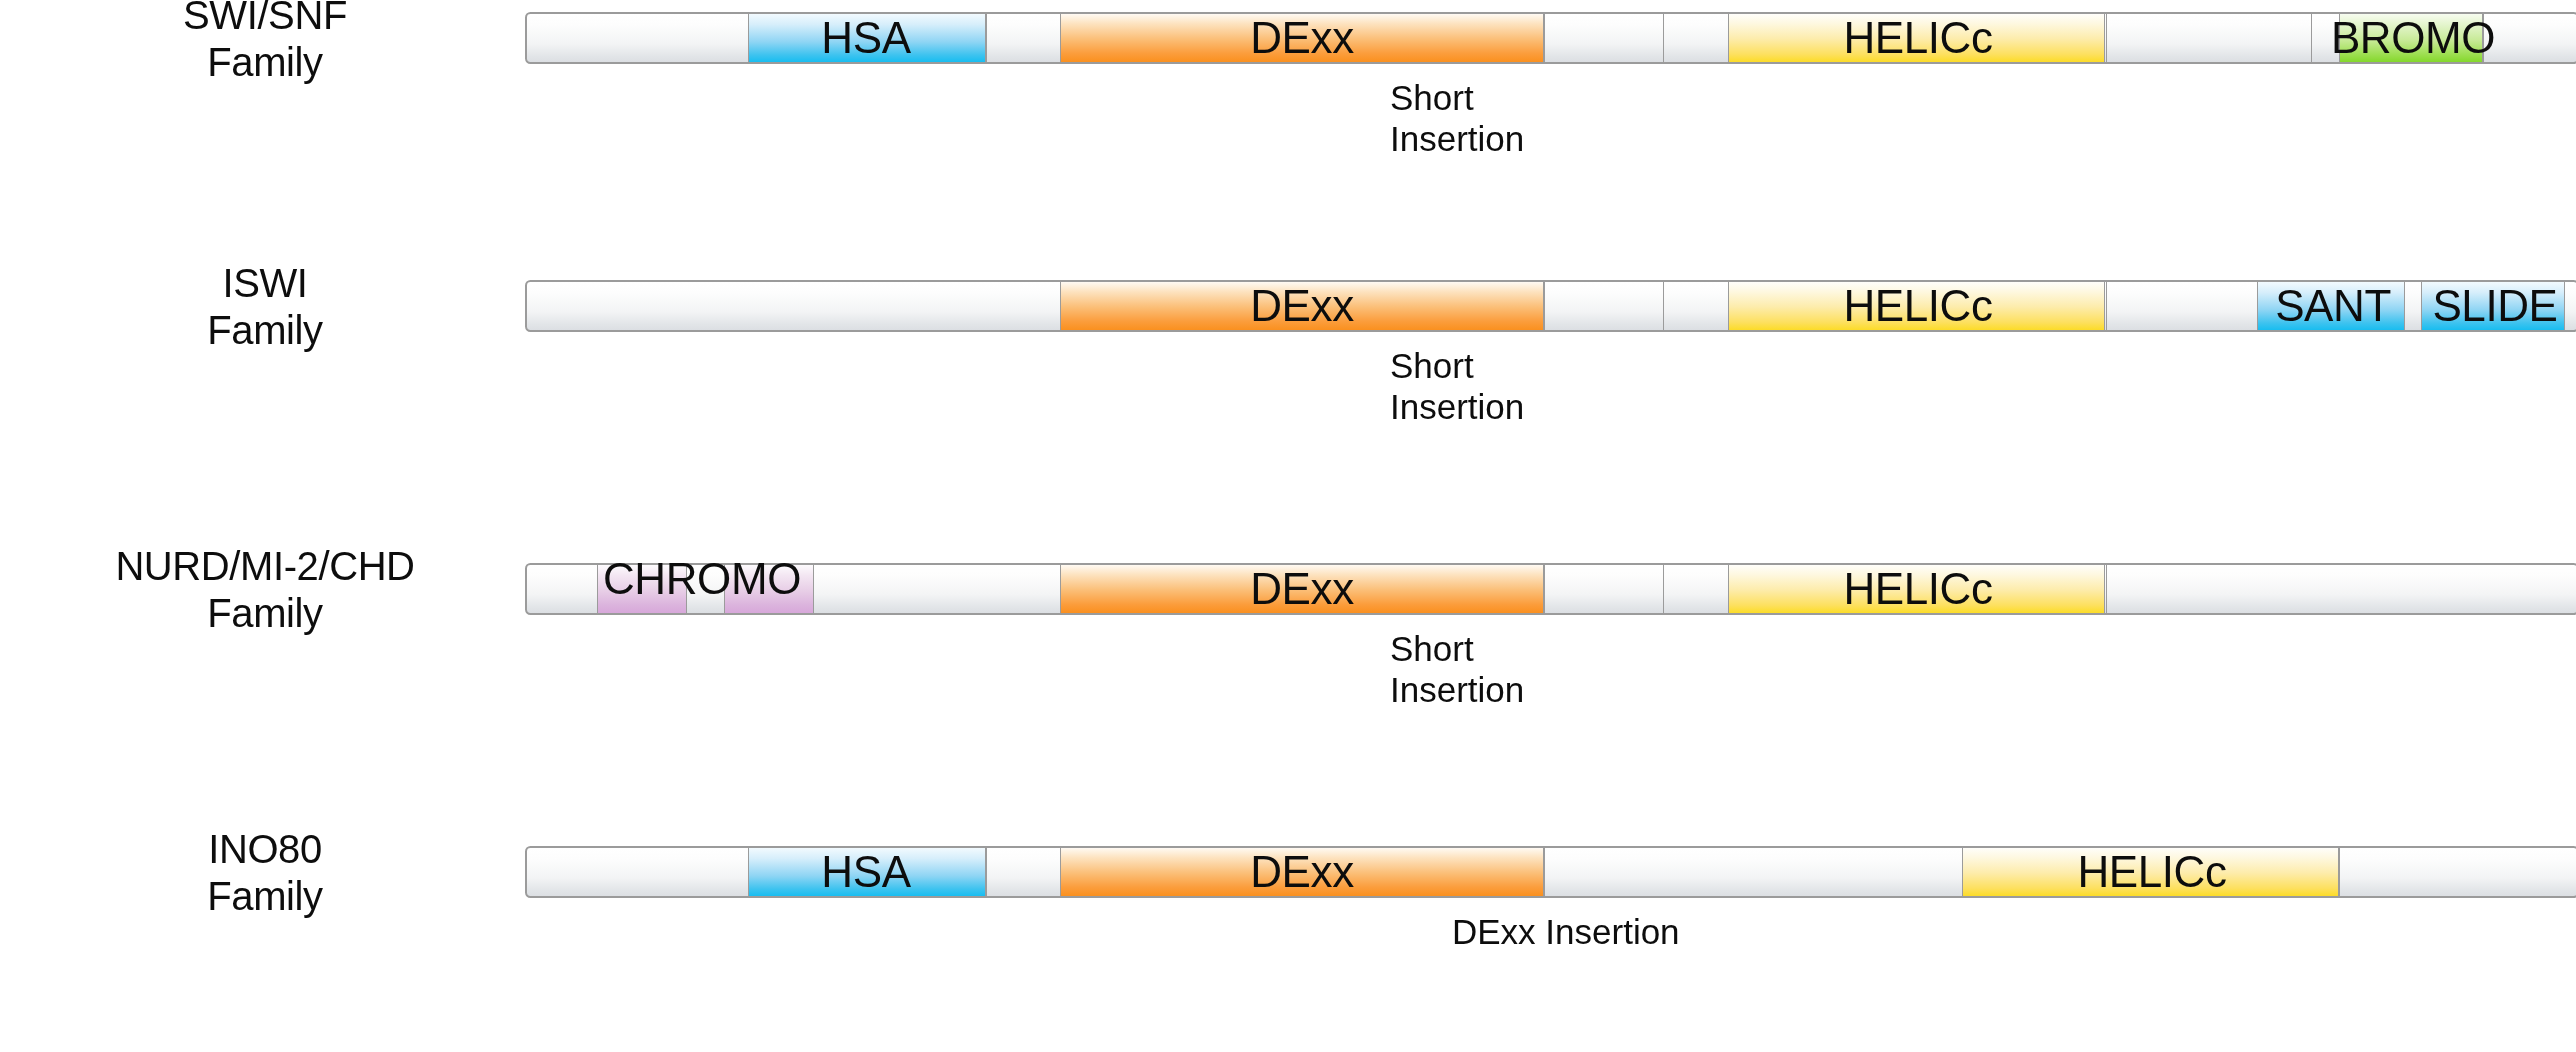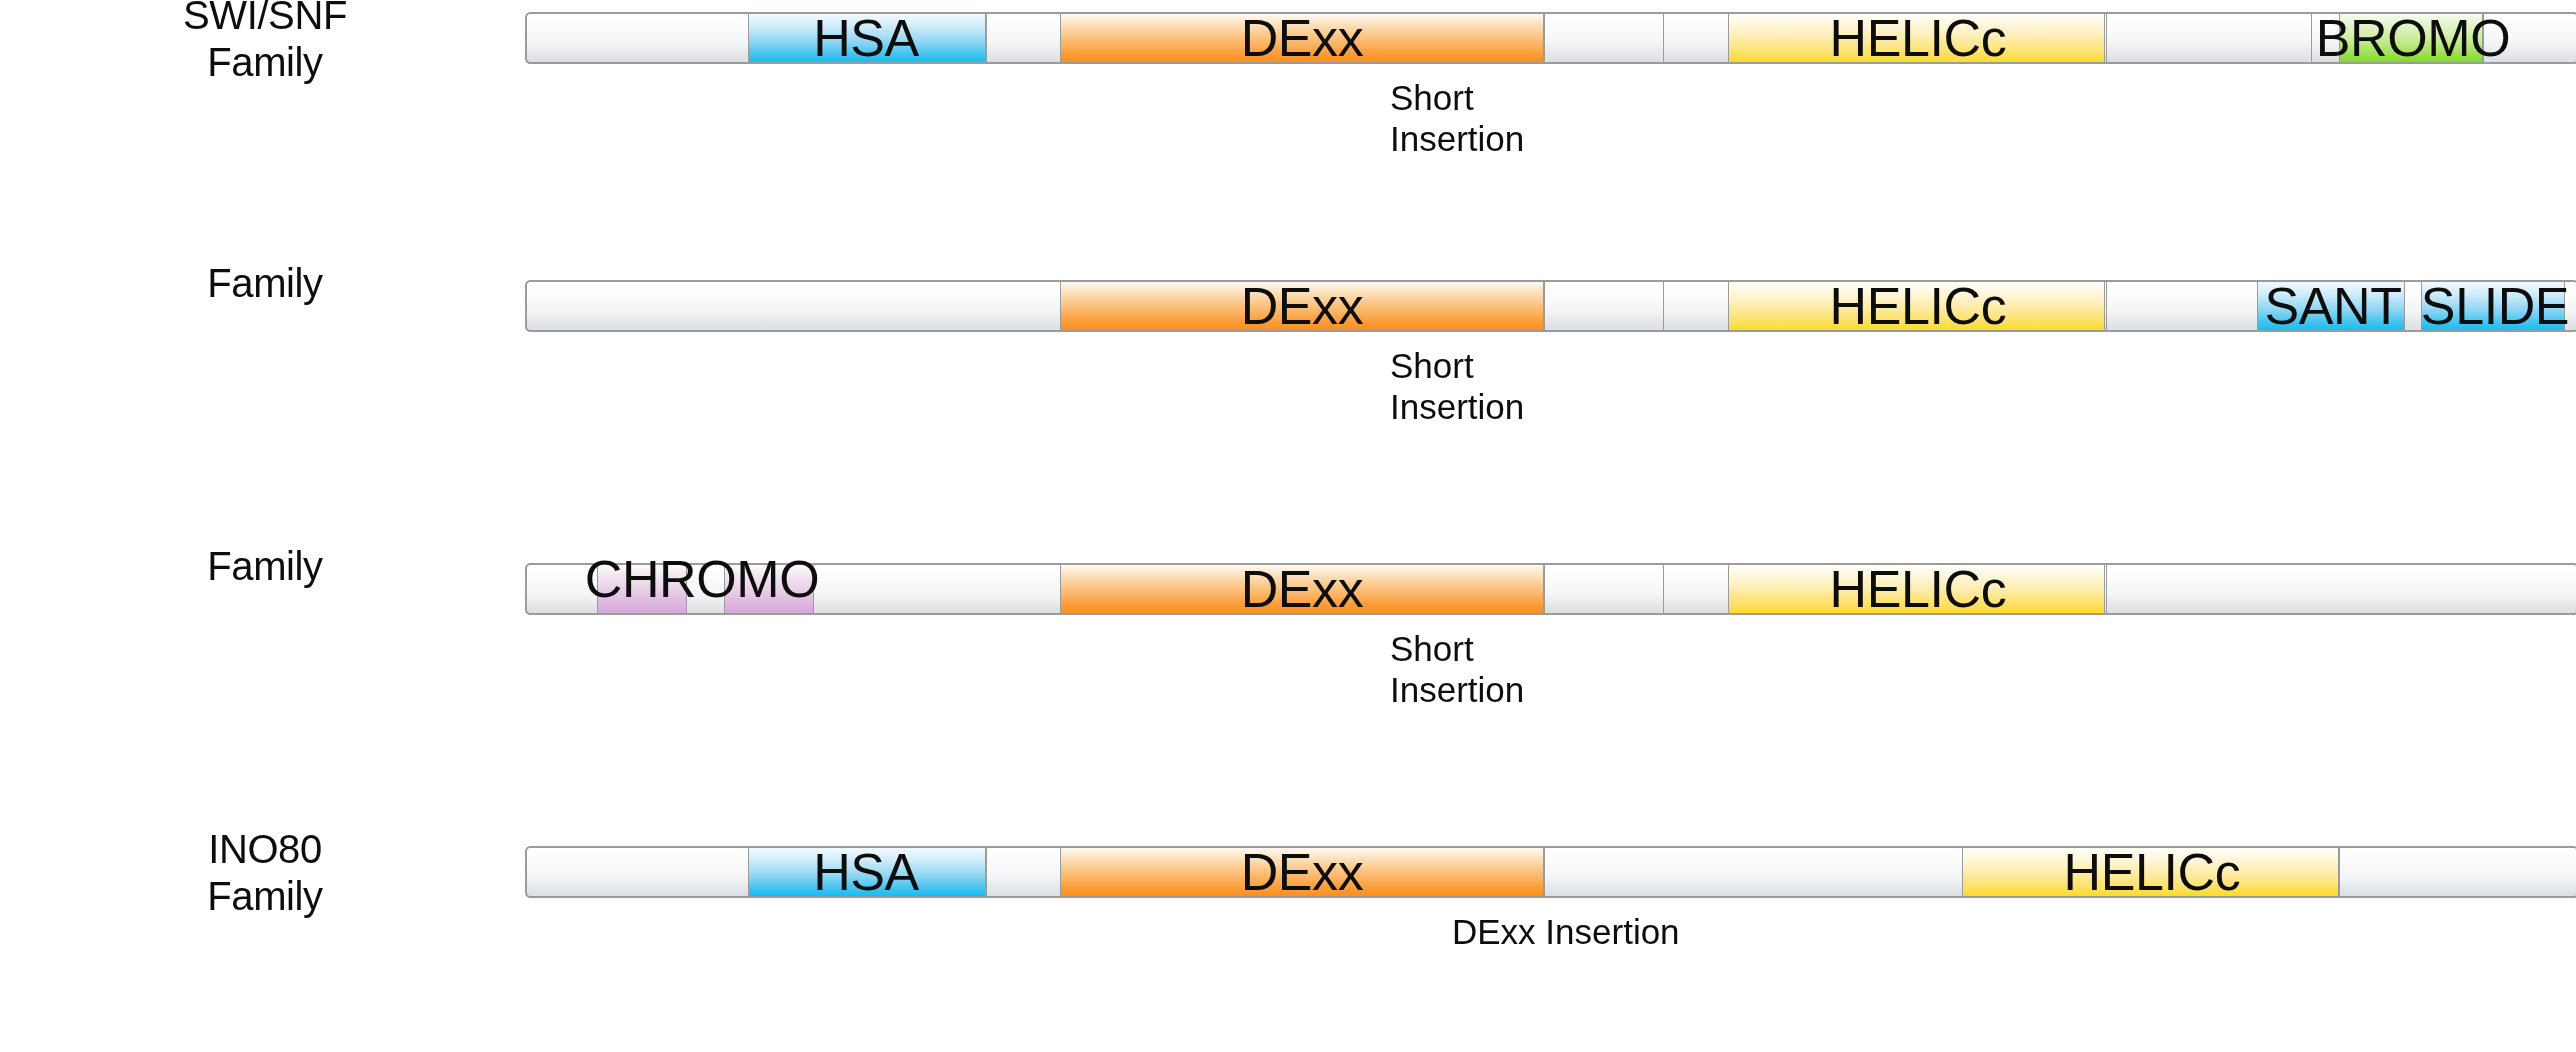--- a/index.html
+++ b/index.html
@@ -109,21 +109,21 @@
   }
 
   
   .domain-label {
     position: absolute;
     top: 0;
     height: 68px;
     line-height: 52px;
     text-align: center;
     color: #0d0d0d;
-    font-size: 52px;
+    font-size: 44px;
     letter-spacing: -0.4px;
     white-space: nowrap;
     pointer-events: none;
   }
 
   
   .insertion-note {
     position: absolute;
     text-align: left;
     color: #0d0d0d;
@@ -158,20 +158,21 @@
       <div class="domain-label" style="left: 972px; width: 612px; top: 12.2px;">DExx</div>
       <div class="domain-label" style="left: 1588px; width: 612px; top: 12.2px;">HELICc</div>
       <div class="domain-label" style="left: 2083px; width: 612px; top: 12.2px;">BROMO</div>
       <div class="insertion-note" style="left: 1366px; width: 612px; top: 77px;">
         <span class="line">Short</span>
         <span class="line">Insertion</span>
       </div>
     </div>
     <div class="family-row" style="top: 268px;">
       <div class="family-label" style="top: -7.7px;">
+        <span class="line">ISWI</span>
         <span class="line">Family</span>
       </div>
       <div class="protein-bar" style="top: 12.2px;">
         <div class="divider" style="left: 49.6%;"></div>
         <div class="divider" style="left: 55.4%;"></div>
         <div class="divider" style="left: 77%;"></div>
         <div class="domain fill-orange" style="left: 26%; width: 23.6%;"></div>
         <div class="domain fill-yellow" style="left: 58.6%; width: 18.4%;"></div>
         <div class="domain fill-blue" style="left: 84.4%; width: 7.2%;"></div>
         <div class="domain fill-blue" style="left: 92.4%; width: 7%;"></div>
@@ -180,20 +181,21 @@
       <div class="domain-label" style="left: 1588px; width: 612px; top: 12.2px;">HELICc</div>
       <div class="domain-label" style="left: 2003px; width: 612px; top: 12.2px;">SANT</div>
       <div class="domain-label" style="left: 2165px; width: 612px; top: 12.2px;">SLIDE</div>
       <div class="insertion-note" style="left: 1366px; width: 612px; top: 77px;">
         <span class="line">Short</span>
         <span class="line">Insertion</span>
       </div>
     </div>
     <div class="family-row" style="top: 551px;">
       <div class="family-label" style="top: -7.7px;">
+        <span class="line">NURD/MI-2/CHD</span>
         <span class="line">Family</span>
       </div>
       <div class="protein-bar" style="top: 12.2px;">
         <div class="divider" style="left: 49.6%;"></div>
         <div class="divider" style="left: 55.4%;"></div>
         <div class="divider" style="left: 77%;"></div>
         <div class="domain fill-purple" style="left: 3.4%; width: 4.4%;"></div>
         <div class="domain fill-purple" style="left: 9.6%; width: 4.4%;"></div>
         <div class="domain fill-orange" style="left: 26%; width: 23.6%;"></div>
         <div class="domain fill-yellow" style="left: 58.6%; width: 18.4%;"></div>

